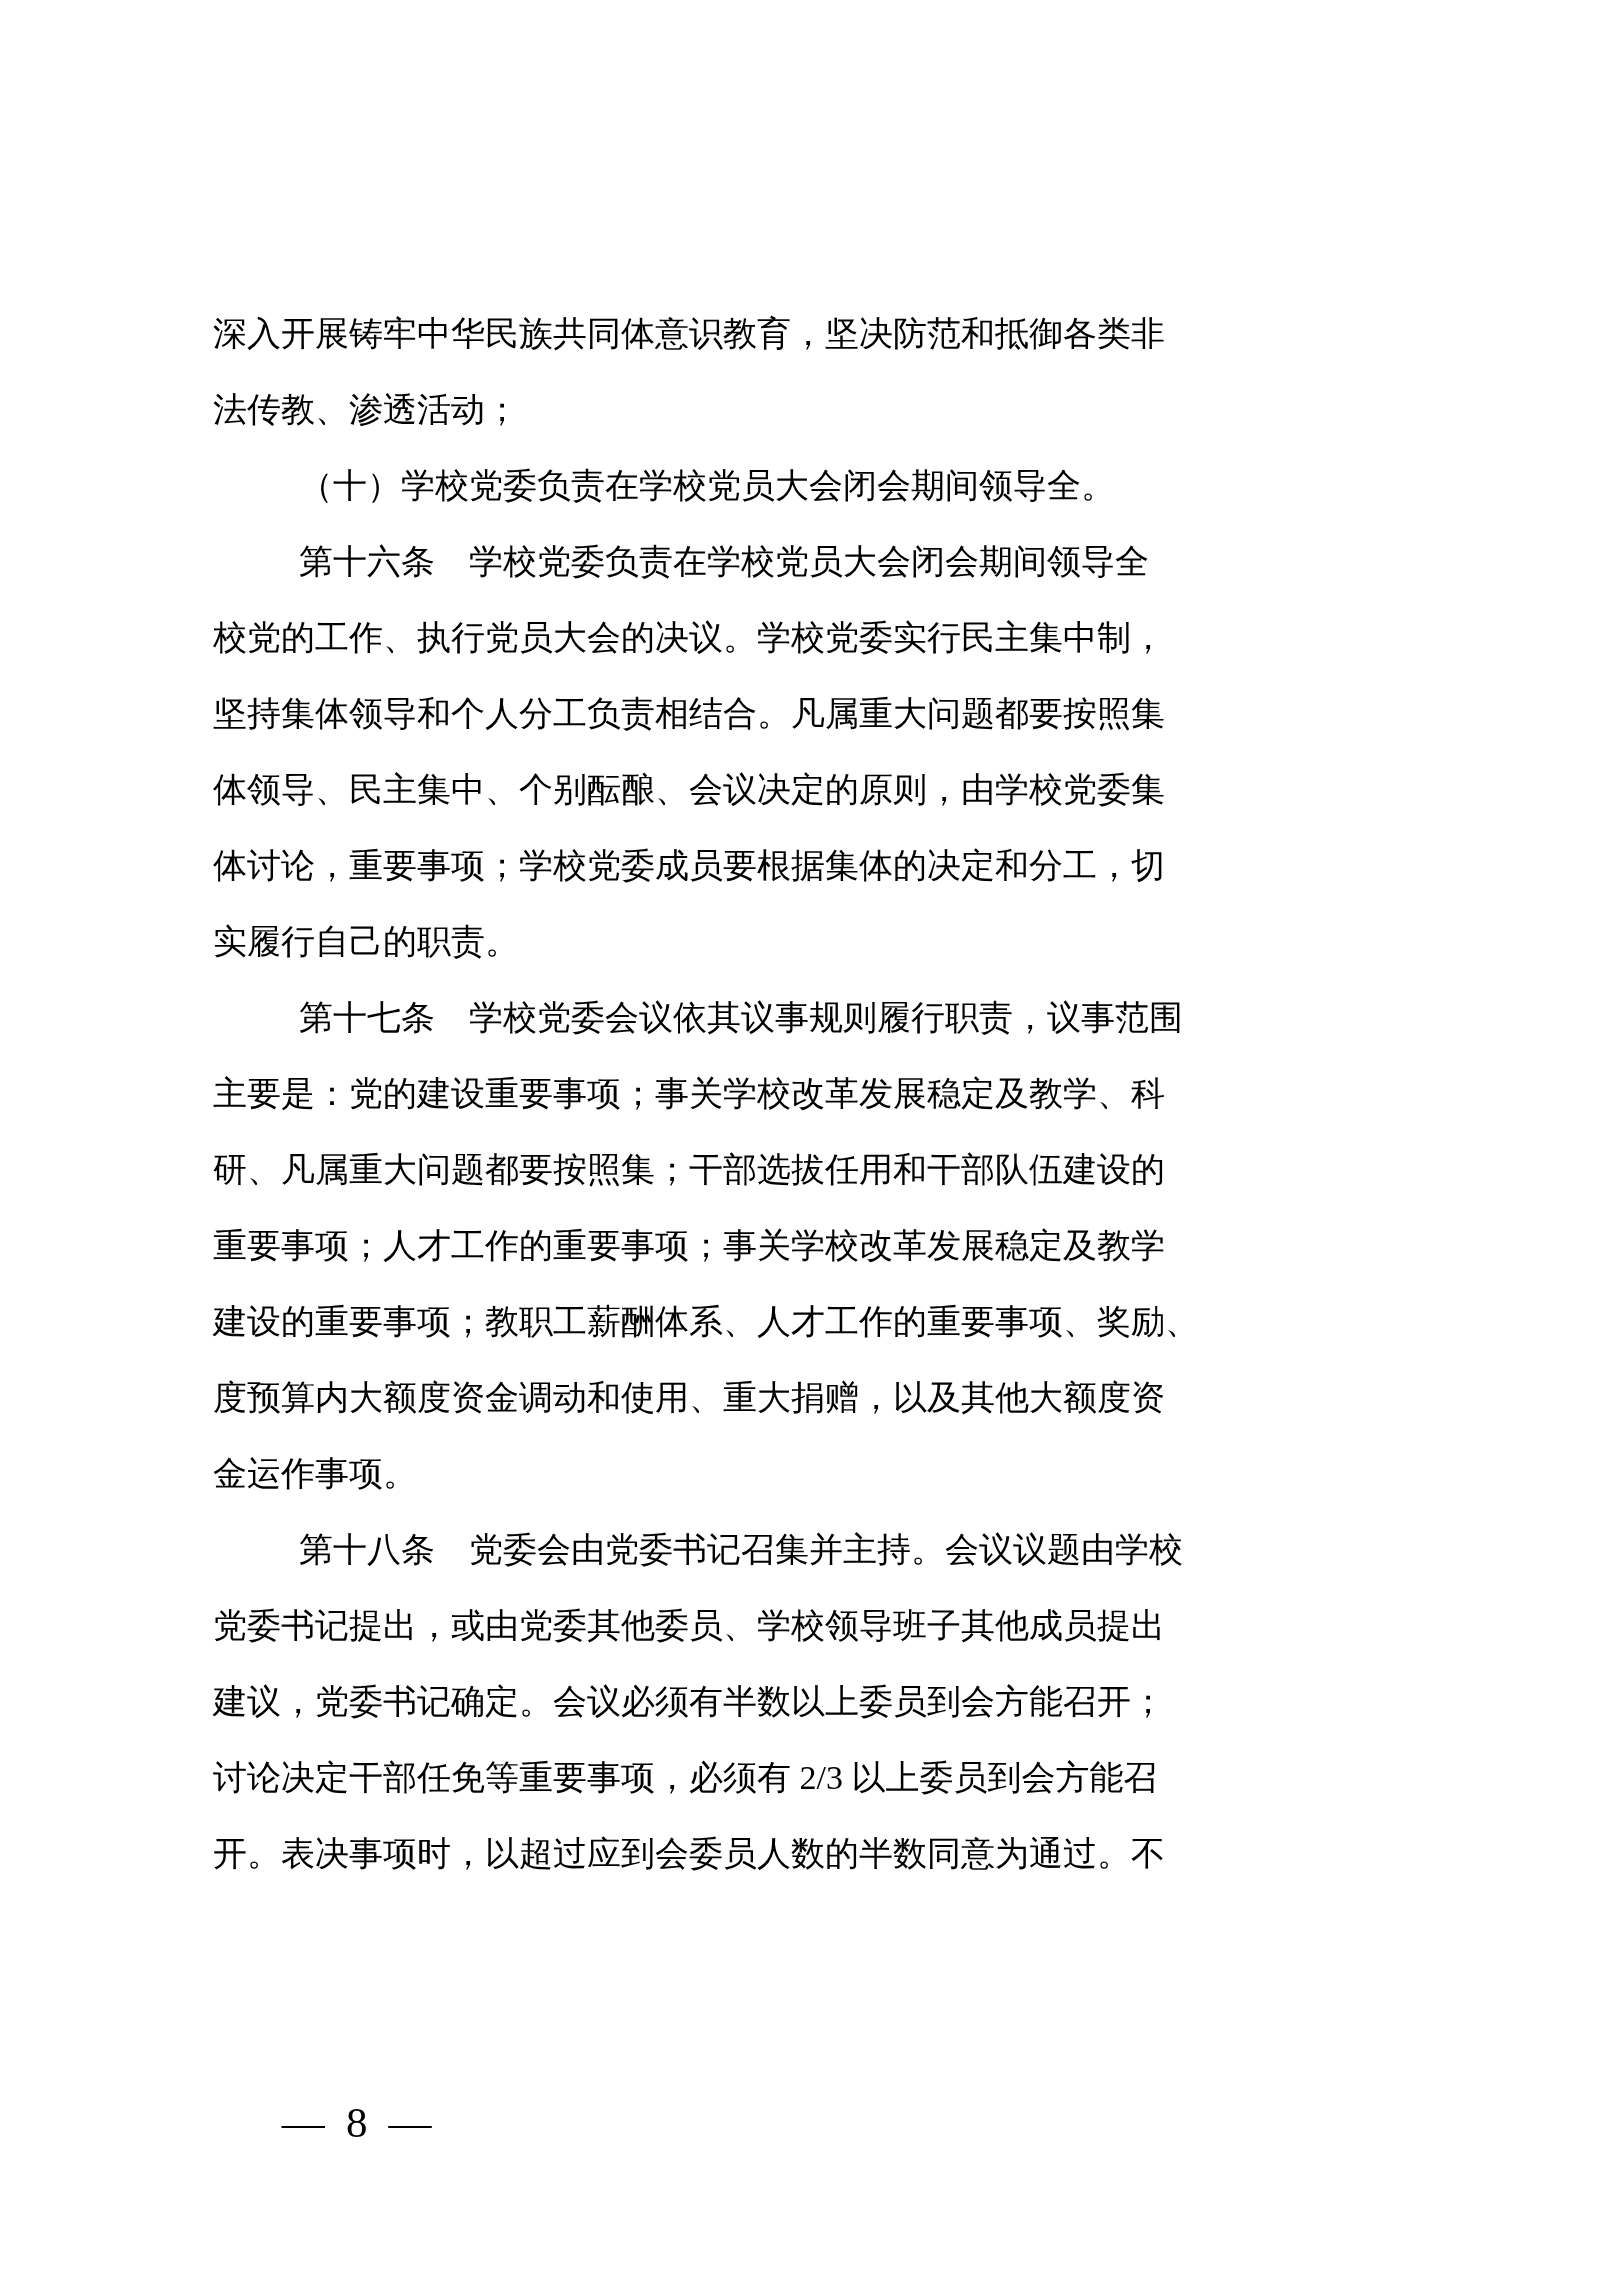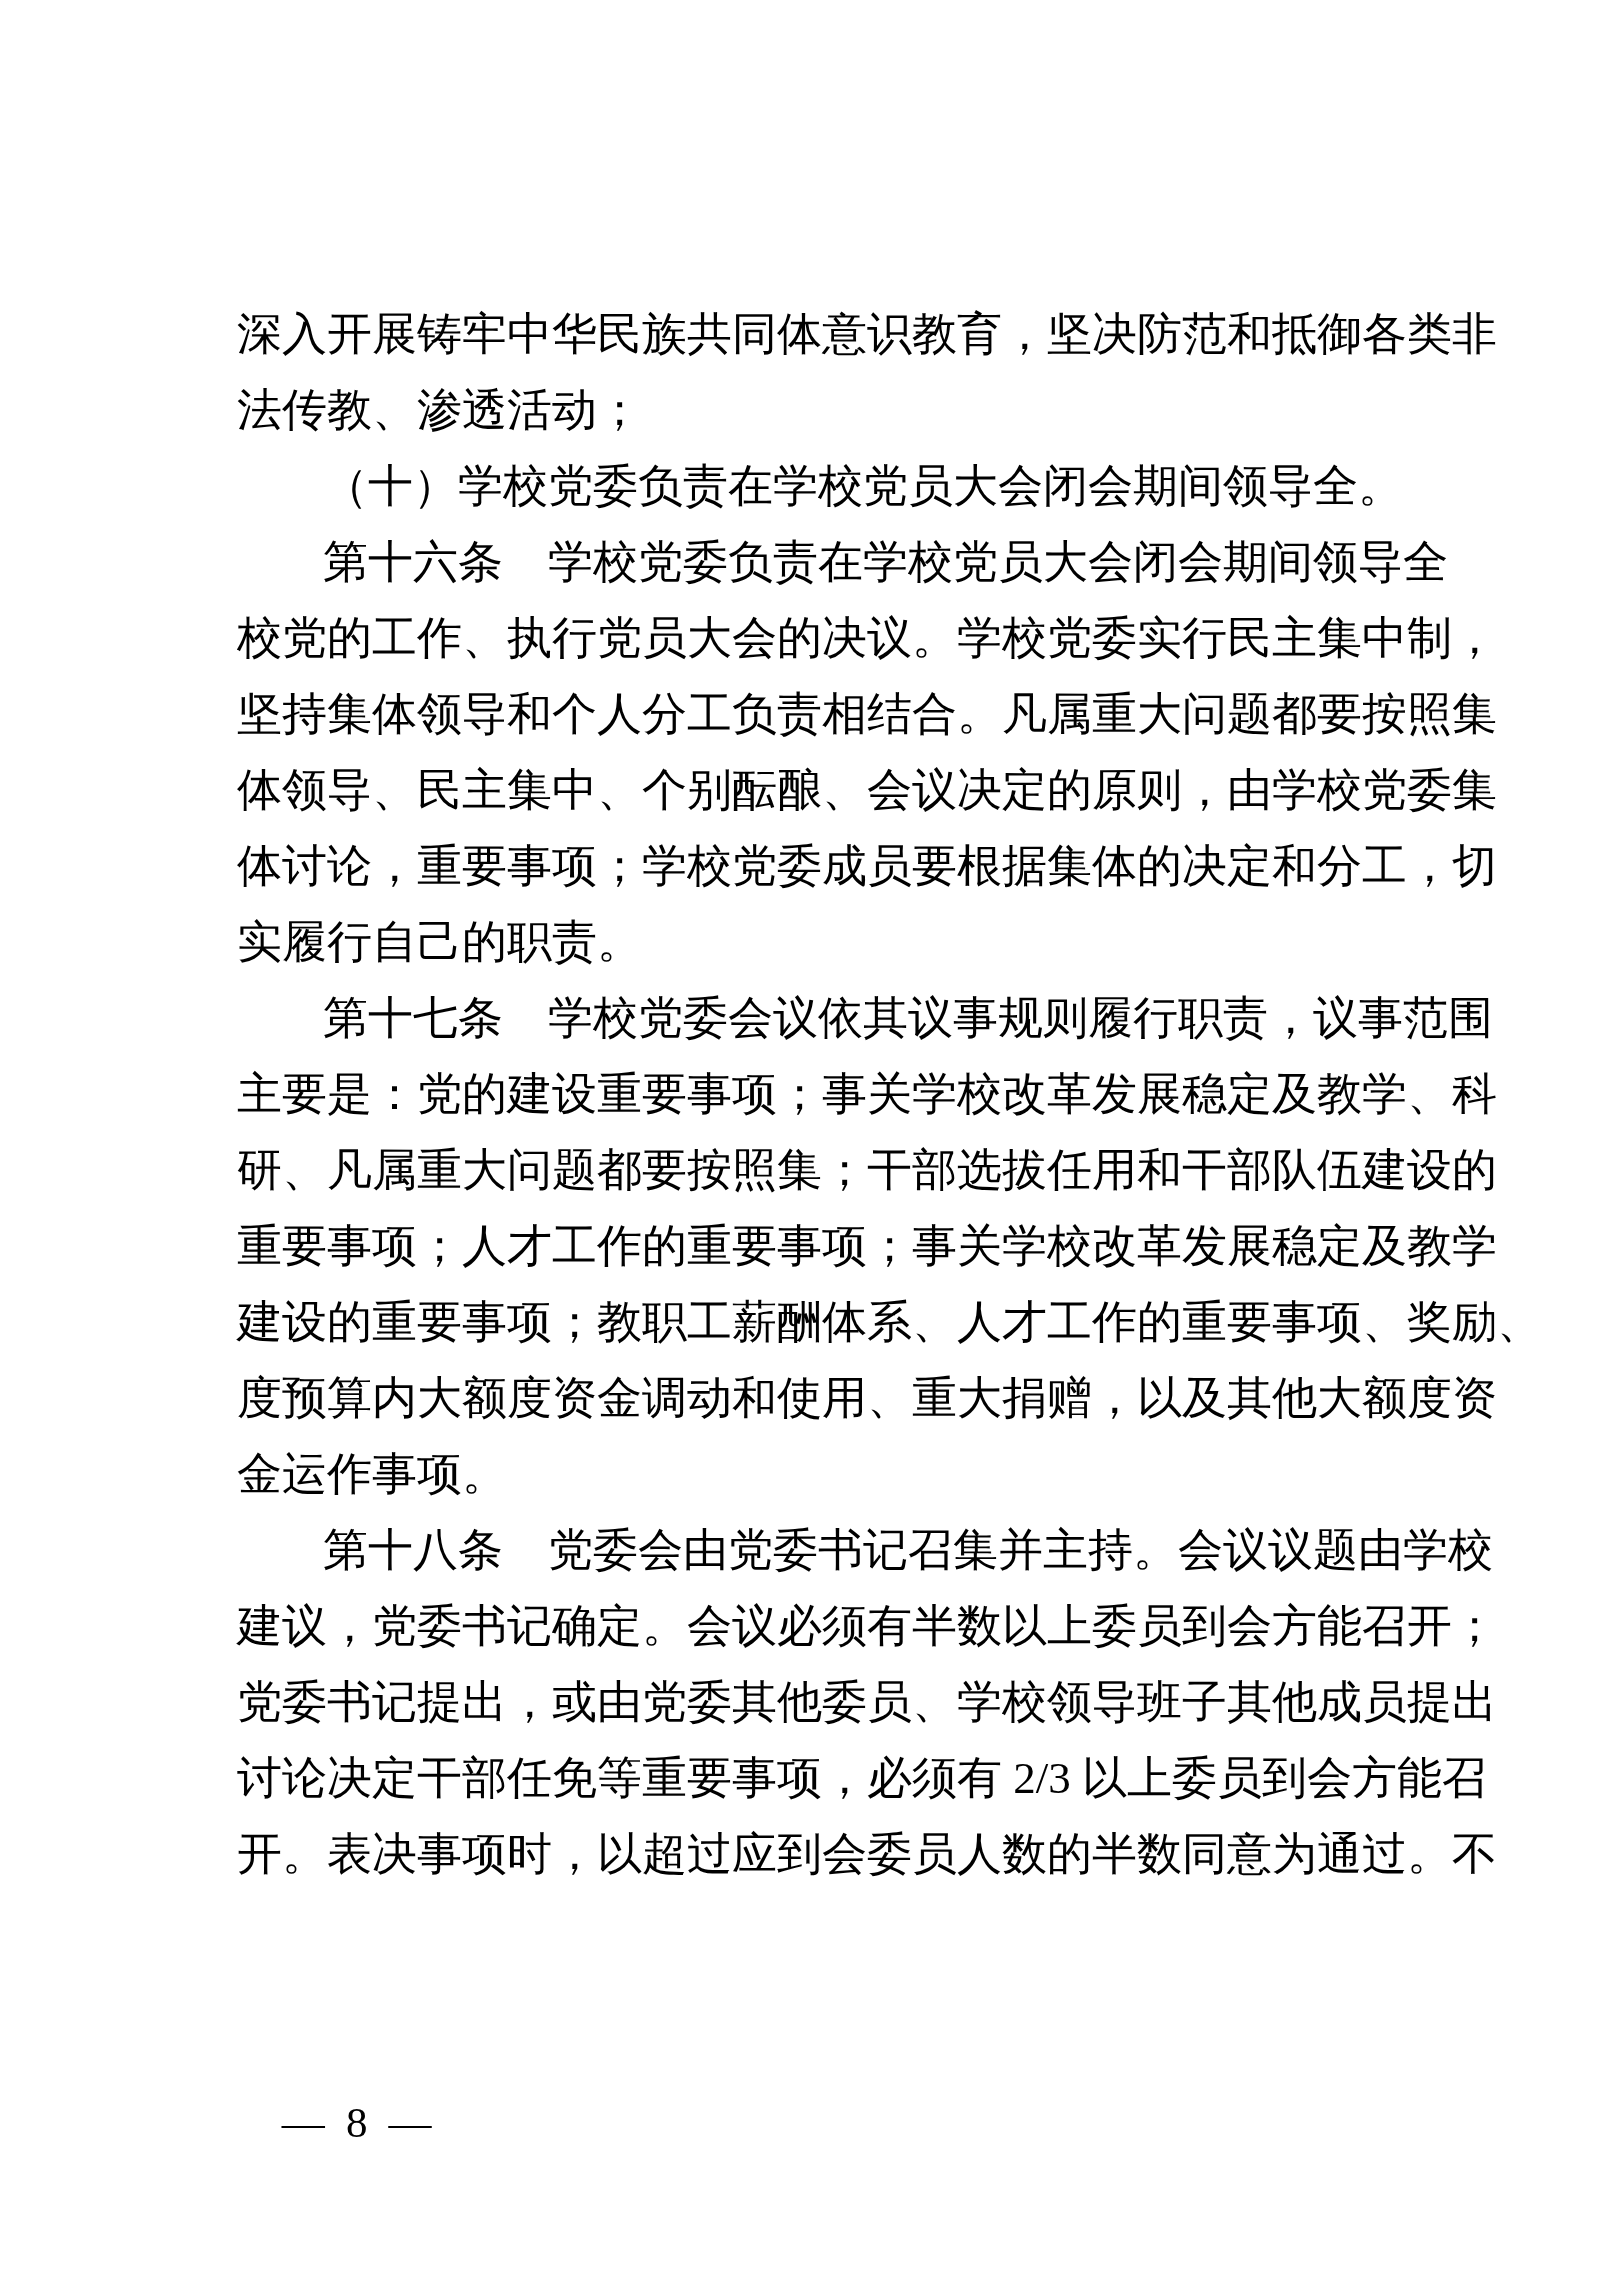--- a/index.html
+++ b/index.html
@@ -16,27 +16,26 @@
     font-family: "Liberation Serif", "DejaVu Serif", serif;
     color: #000000;
   }
   .content {
     position: absolute;
     left: 213px;
     top: 296px;
     width: 1229px;
   }
   .line {
-    font-size: 45px;
+    font-size: 34px;
     height: 76px;
     line-height: 76px;
     letter-spacing: 0;
     white-space: pre;
     font-weight: 400;
-    margin-left: 24px;
   }
   .indent {
     padding-left: 86px;
   }
   .page-number {
     position: absolute;
     left: 218px;
     top: 2040px;
     font-size: 43px;
     line-height: 55px;
@@ -64,22 +63,22 @@
 
     <div class="line indent">第十七条　学校党委会议依其议事规则履行职责，议事范围</div>
     <div class="line">主要是：党的建设重要事项；事关学校改革发展稳定及教学、科</div>
     <div class="line">研、凡属重大问题都要按照集；干部选拔任用和干部队伍建设的</div>
     <div class="line">重要事项；人才工作的重要事项；事关学校改革发展稳定及教学</div>
     <div class="line">建设的重要事项；教职工薪酬体系、人才工作的重要事项、奖励、</div>
     <div class="line">度预算内大额度资金调动和使用、重大捐赠，以及其他大额度资</div>
     <div class="line">金运作事项。</div>
 
     <div class="line indent">第十八条　党委会由党委书记召集并主持。会议议题由学校</div>
+    <div class="line">党委书记提出，或由党委其他委员、学校领导班子其他成员提出</div>
     <div class="line">建议，党委书记确定。会议必须有半数以上委员到会方能召开；</div>
-    <div class="line">党委书记提出，或由党委其他委员、学校领导班子其他成员提出</div>
     <div class="line">讨论决定干部任免等重要事项，必须有 2/3 以上委员到会方能召</div>
     <div class="line">开。表决事项时，以超过应到会委员人数的半数同意为通过。不</div>
 
   </main>
 
   <footer class="page-number">
     <span>— 8 —</span>
   </footer>
 </div>
 

